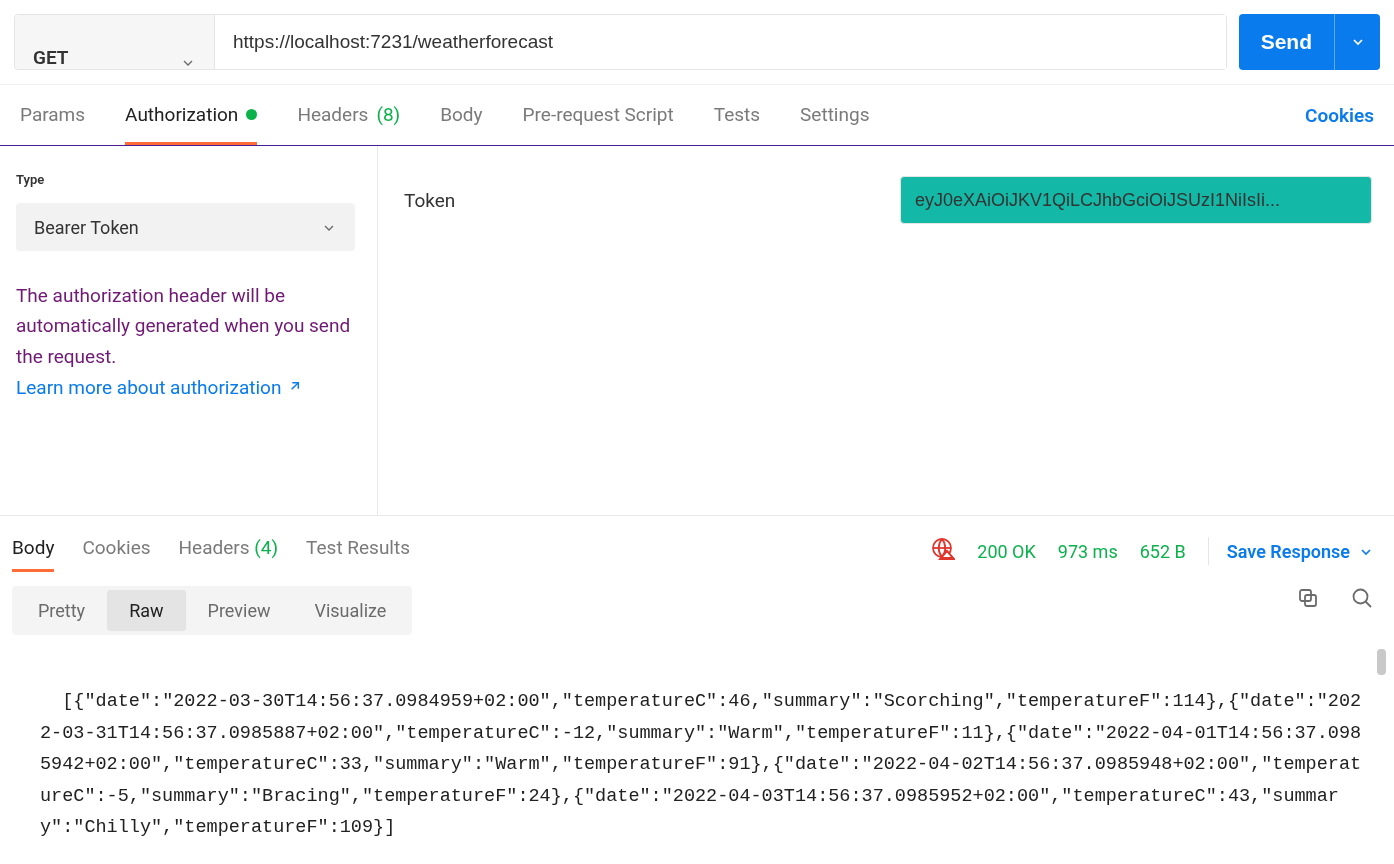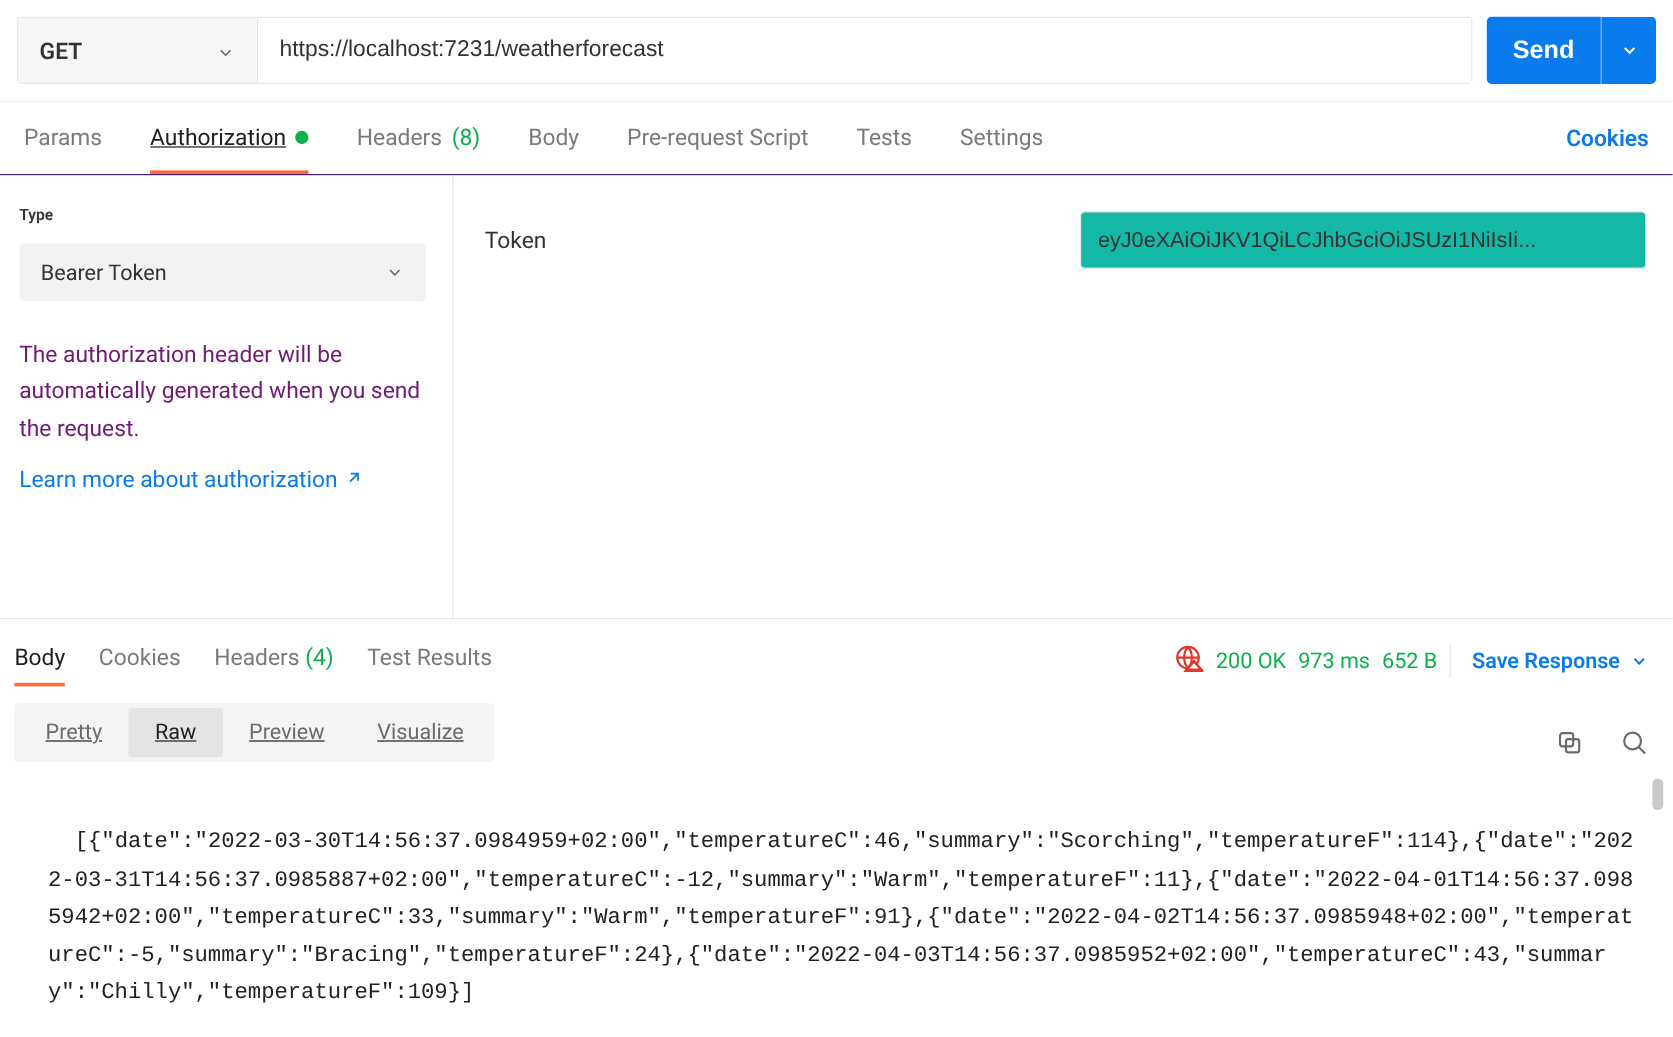--- a/index.html
+++ b/index.html
@@ -24,21 +24,21 @@
   .method-url {
     flex: 1;
     display: flex;
     border: 1px solid #e5e5e5;
     border-radius: 4px;
     background: #fff;
     height: 56px;
   }
   .method-select {
     display: flex;
-    align-items: center;
+    align-items: flex-end;
     justify-content: space-between;
     padding: 0 18px;
     width: 200px;
     background: #f6f6f6;
     border-right: 1px solid #e5e5e5;
     border-top-left-radius: 4px;
     border-bottom-left-radius: 4px;
     font-size: 19px;
     font-weight: 600;
     color: #333;
@@ -100,21 +100,20 @@
     color: #7a7a7a;
     cursor: pointer;
     display: flex;
     align-items: center;
     gap: 8px;
     border-bottom: 3px solid transparent;
   }
   .tab.active {
     color: #212121;
     border-bottom-color: #FF6C37;
-    text-decoration: underline;
   }
   .dot-green {
     width: 11px;
     height: 11px;
     border-radius: 50%;
     background: #0BB14B;
     display: inline-block;
   }
   .count-green { color: #0BB14B; }
   .cookies-link {
@@ -163,21 +162,21 @@
     color: #701a75;
     line-height: 1.6;
   }
   .learn-link {
     color: #097BED;
     font-size: 19px;
     cursor: pointer;
     display: inline-flex;
     align-items: center;
     gap: 6px;
-    margin-top: 16px;
+    margin-top: 4px;
   }
   .token-row {
     display: flex;
     align-items: center;
     gap: 40px;
   }
   .token-label {
     font-size: 19px;
     color: #333;
     width: 70px;
@@ -216,44 +215,43 @@
     cursor: pointer;
     border-bottom: 3px solid transparent;
   }
   .resp-tab.active {
     color: #212121;
     border-bottom-color: #FF6C37;
   }
   .resp-meta {
     display: flex;
     align-items: center;
-    gap: 10px;
+    gap: 22px;
     font-size: 18px;
   }
   .globe-icon { color: #E0362C; }
   .meta-green { color: #0BB14B; }
   .save-resp {
     color: #097BED;
     font-weight: 600;
     display: flex;
     align-items: center;
     gap: 8px;
     cursor: pointer;
     padding-left: 18px;
     border-left: 1px solid #e5e5e5;
     height: 28px;
   }
 
   
   .format-row {
     display: flex;
-    align-items: flex-end;
+    align-items: flex-start;
     justify-content: space-between;
     padding: 6px 20px 6px 12px;
-    text-decoration: underline;
   }
   .format-tabs {
     display: inline-flex;
     background: #f4f4f4;
     border-radius: 4px;
     padding: 4px;
   }
   .format-tab {
     padding: 10px 22px;
     font-size: 18px;

